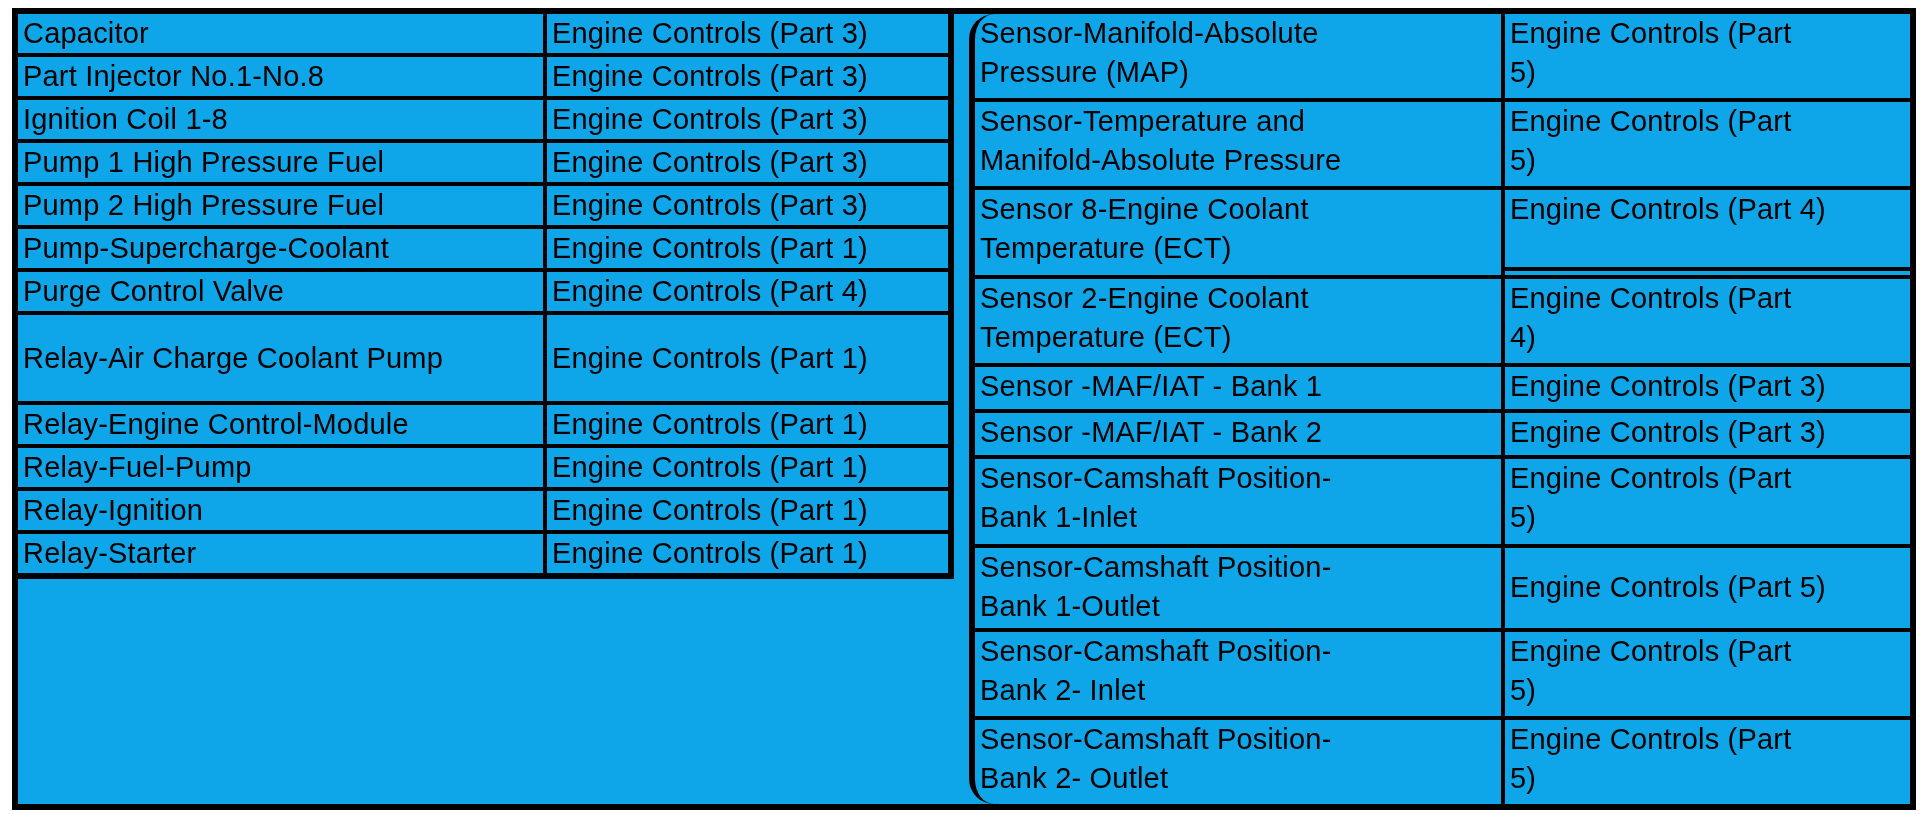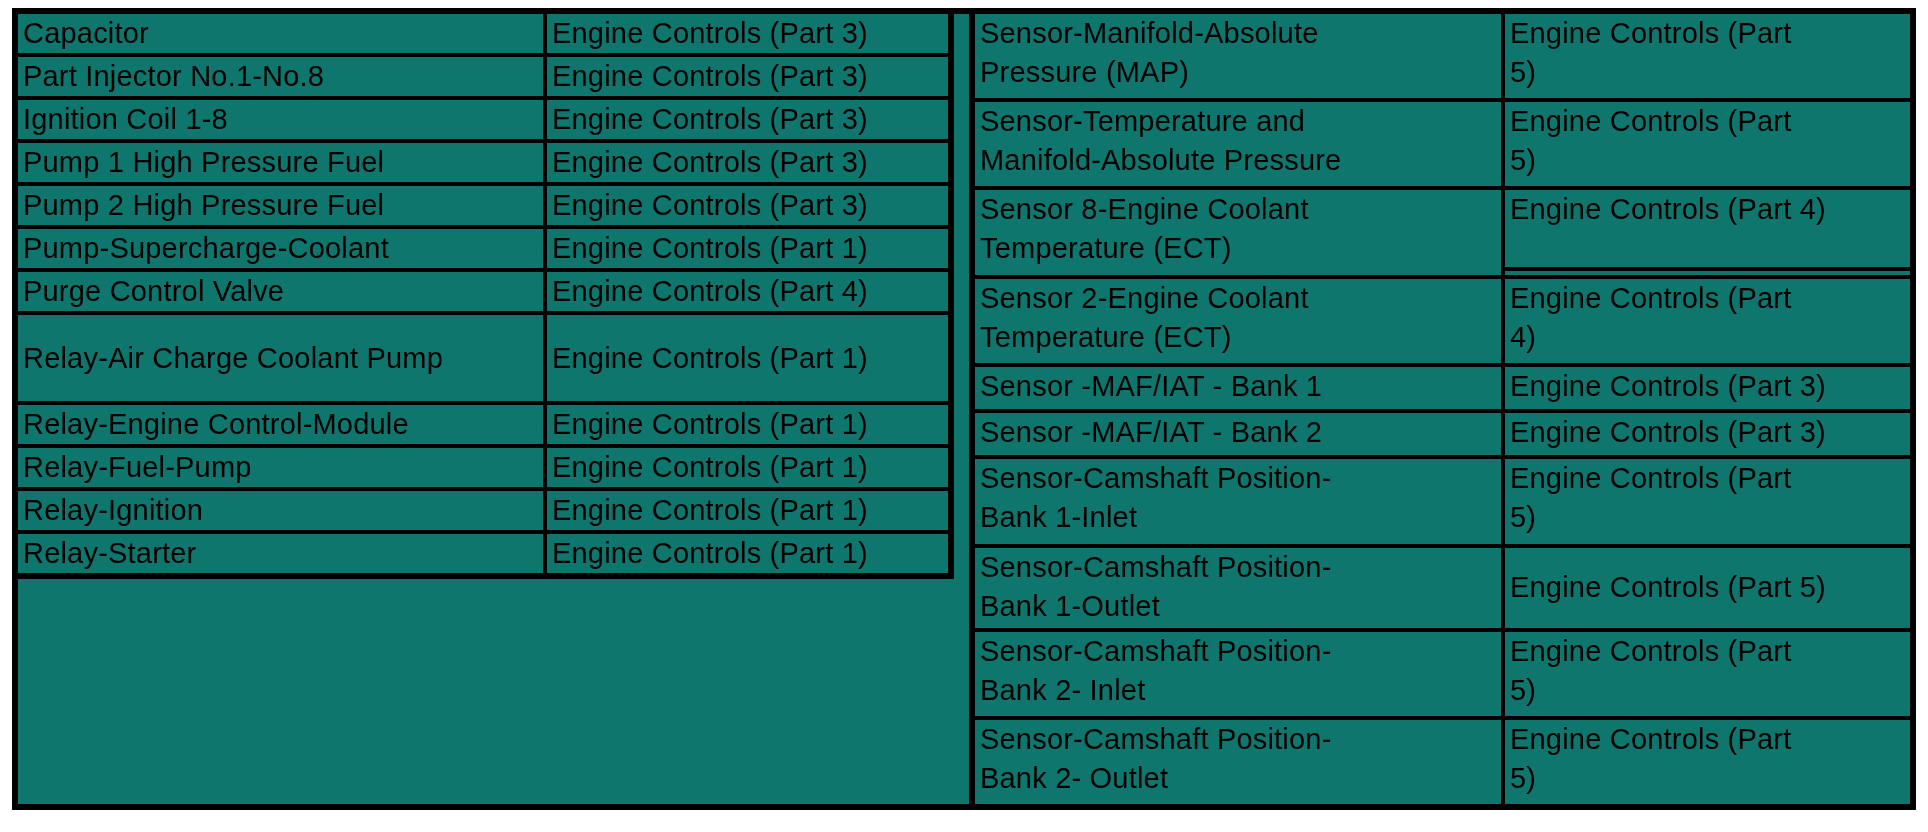--- a/index.html
+++ b/index.html
@@ -18,36 +18,37 @@
     box-sizing: border-box;
     padding: 8px 12px 0 12px;
   }
   .frame {
     box-sizing: border-box;
     width: 1904px;
     height: 802px;
     border: 6px solid #000000;
     display: flex;
     align-items: stretch;
-    background: #0f766e;
+    background: #0ea5e9;
   }
   .left-wrap {
     align-self: flex-start;
     border-right: 6px solid #000000;
     border-bottom: 6px solid #000000;
     flex: 0 0 auto;
   }
   .mid-gap {
     flex: 0 0 15px;
   }
   .right-wrap {
     border-left: 6px solid #000000;
     flex: 1 1 auto;
     display: flex;
     align-items: stretch;
+    border-radius: 25px;
   }
   table.tbl {
     border-collapse: collapse;
     table-layout: fixed;
     font-size: 29px;
     line-height: 39px;
     color: #000000;
     letter-spacing: 0.2px;
   }
   table.tbl-left  { width: 930px; }

